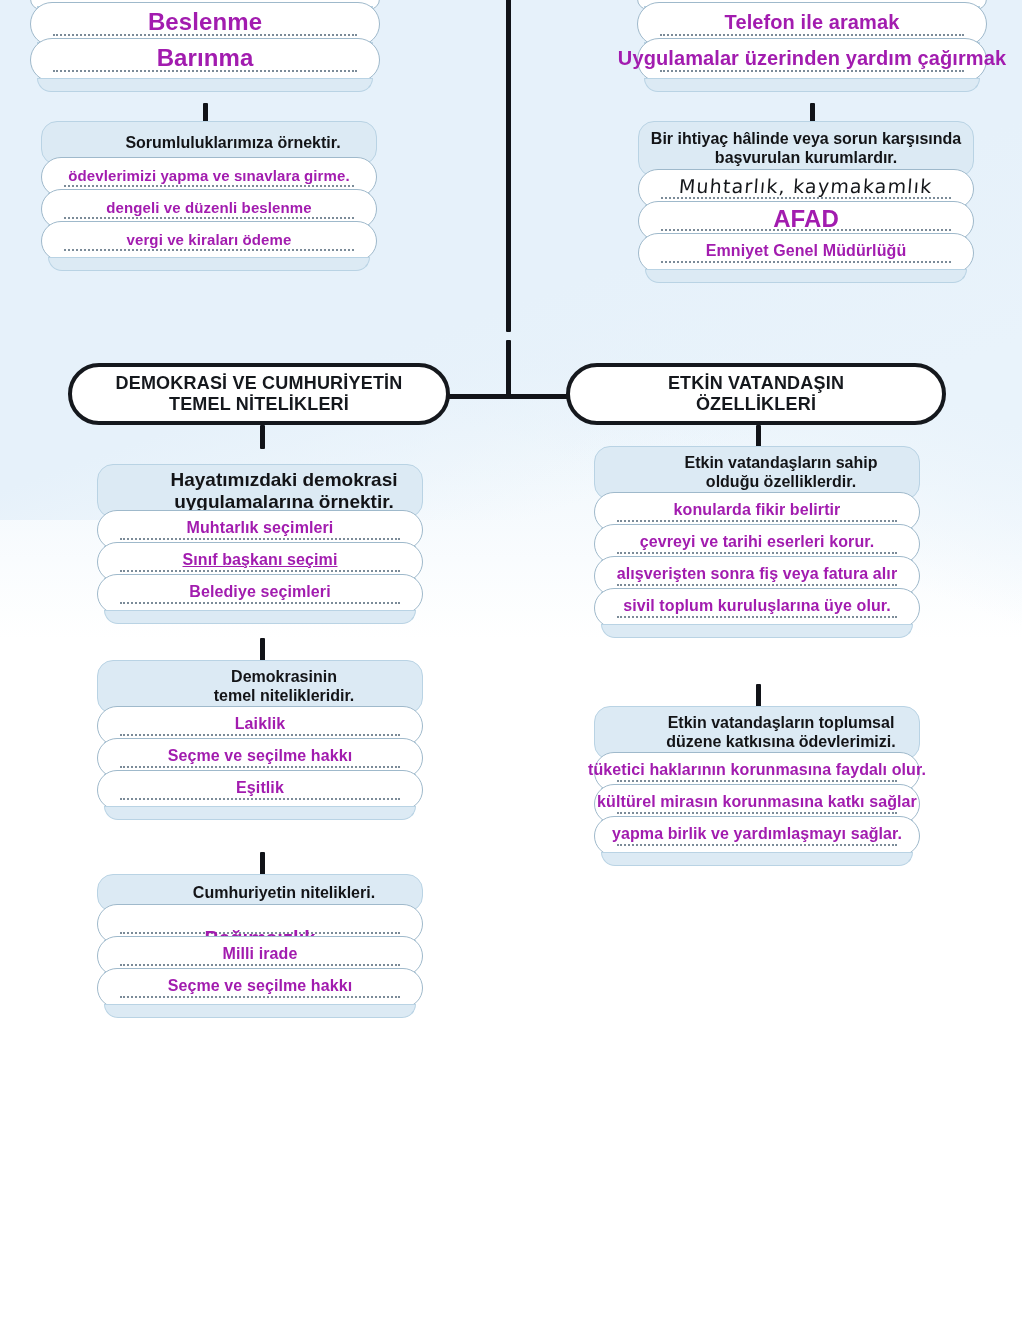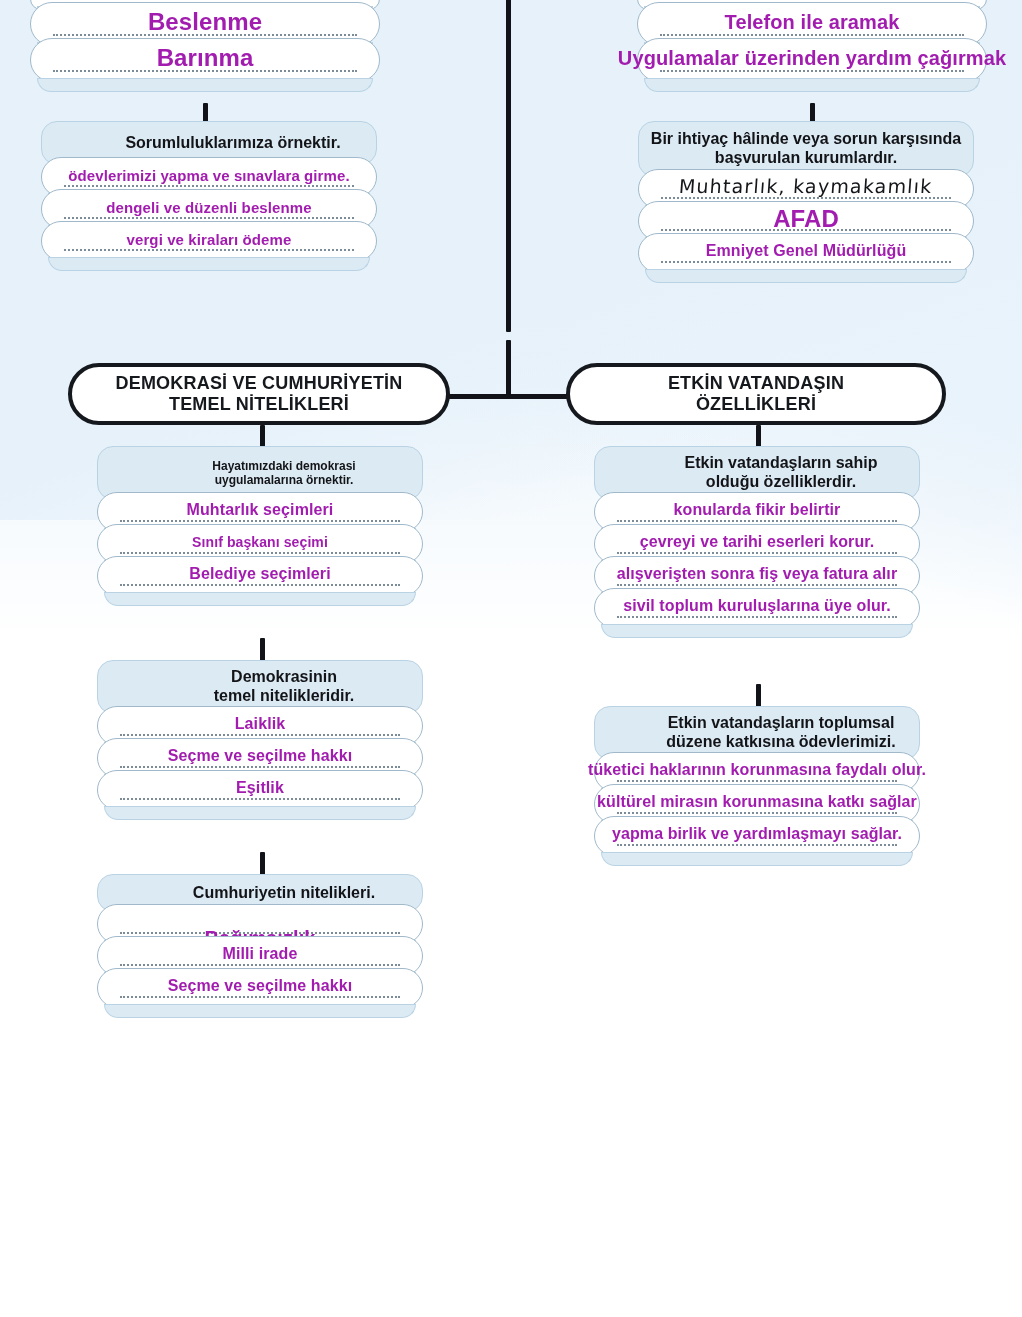--- a/index.html
+++ b/index.html
@@ -196,31 +196,31 @@
   <div class="capsule" style="left:68px;top:363px;width:382px;height:62px;font-size:18px;">
     <div>
       <div>DEMOKRASİ VE CUMHURİYETİN</div>
       <div>TEMEL NİTELİKLERİ</div>
     </div>
   </div>
 
   <div class="stub" style="left:260px;top:425px;height:24px;"></div>
 
   <div class="group" style="left:97px;top:446px;width:326px;">
-    <div class="grp-head" style="height:54px;font-size:12px;">
+    <div class="grp-head" style="height:54px;font-size:19px;margin-top:18px;">
       <div>
         <div>Hayatımızdaki demokrasi</div>
         <div>uygulamalarına örnektir.</div>
       </div>
     </div>
     <div class="row">
       <span class="txt" style="font-size:16px;">Muhtarlık seçimleri</span>
     </div>
     <div class="row">
-      <span class="txt" style="font-size:14px;">Sınıf başkanı seçimi</span>
+      <span class="txt" style="font-size:16px;text-decoration:underline;">Sınıf başkanı seçimi</span>
     </div>
     <div class="row last">
       <span class="txt" style="font-size:16px;">Belediye seçimleri</span>
     </div>
   </div>
 
   <div class="stub" style="left:260px;top:638px;height:24px;"></div>
 
   <div class="group" style="left:97px;top:660px;width:326px;">
     <div class="grp-head" style="height:54px;font-size:16px;">

